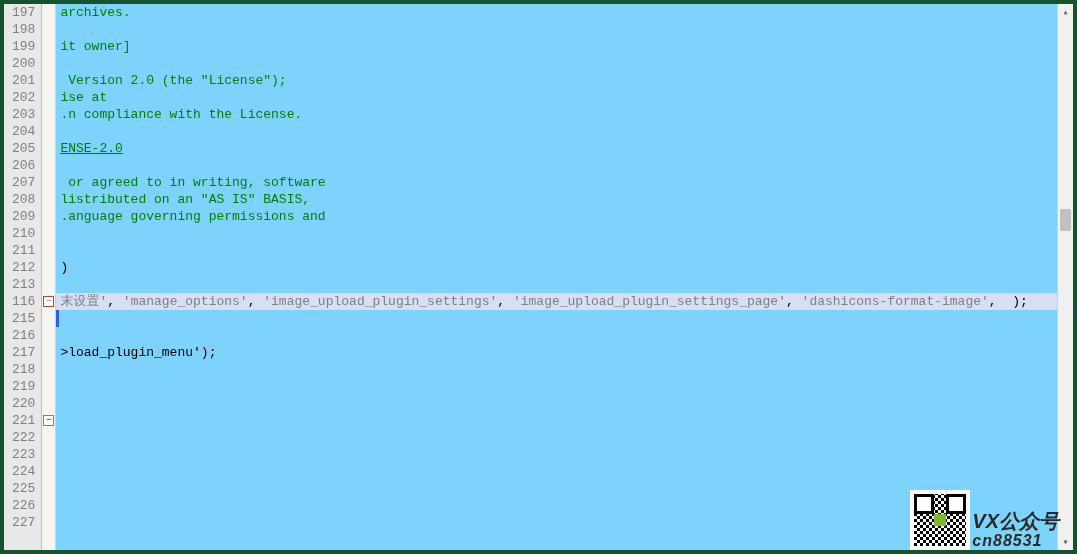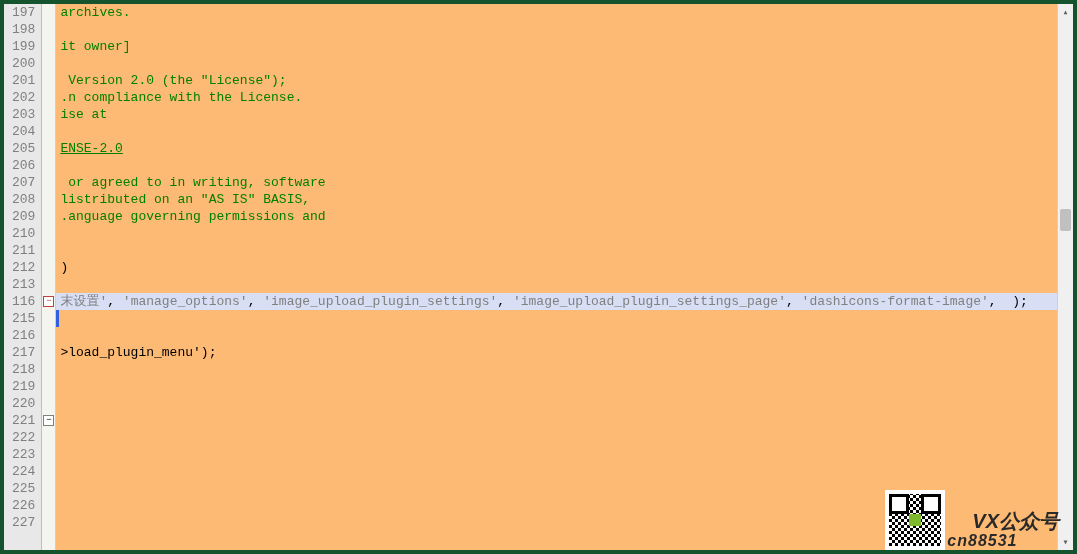--- a/index.html
+++ b/index.html
@@ -41,21 +41,21 @@
   border: 1px solid #808080;
   background: #fff;
   font-size: 9px;
   line-height: 9px;
   text-align: center;
   cursor: pointer;
 }
 .fold-marker.red { border-color: #c04040; color: #c04040; }
 .code-area {
   flex: 1;
-  background: #fdba74;
+  background: #7dd3fc;
   position: relative;
   overflow: hidden;
 }
 .line {
   height: 17px;
   line-height: 17px;
   white-space: pre;
   padding-left: 4px;
 }
 .line.highlighted {
@@ -133,21 +133,21 @@
   width: 12px; height: 12px;
   background: #7db82f;
 }
 .wx-label {
   font-family: 'Microsoft YaHei', sans-serif;
   font-weight: bold;
   font-style: italic;
   color: #2a2a2a;
   line-height: 1.1;
 }
-.wx-label .l1 { font-size: 20px; margin-left: 25px; }
+.wx-label .l1 { font-size: 20px; }
 .wx-label .l2 { font-size: 16px; letter-spacing: 1px; }
 </style>
 </head>
 <body>
 
 <div class="editor-container">
   <div class="gutter" id="gutter">
       <div class="line">197</div>
       <div class="line">198</div>
       <div class="line">199</div>
@@ -183,22 +183,22 @@
   <div class="fold-column" id="foldcol">
       <div class="fold-marker red" style="top: 292px;">−</div>
       <div class="fold-marker" style="top: 411px;">−</div>
     </div>
   <div class="code-area" id="codearea">
       <div class="line"><span class="tok-comment">archives.</span></div>
       <div class="line"></div>
       <div class="line"><span class="tok-comment">it owner]</span></div>
       <div class="line"></div>
       <div class="line"><span class="tok-comment"> Version 2.0 (the "License");</span></div>
+      <div class="line"><span class="tok-comment">ise at</span></div>
       <div class="line"><span class="tok-comment">.n compliance with the License.</span></div>
-      <div class="line"><span class="tok-comment">ise at</span></div>
       <div class="line"></div>
       <div class="line"><span class="tok-link">ENSE-2.0</span></div>
       <div class="line"></div>
       <div class="line"><span class="tok-comment"> or agreed to in writing, software</span></div>
       <div class="line"><span class="tok-comment">listributed on an "AS IS" BASIS,</span></div>
       <div class="line"><span class="tok-comment">.anguage governing permissions and</span></div>
       <div class="line"></div>
       <div class="line"></div>
       <div class="line"><span class="tok-punct">)</span></div>
       <div class="line"></div>

